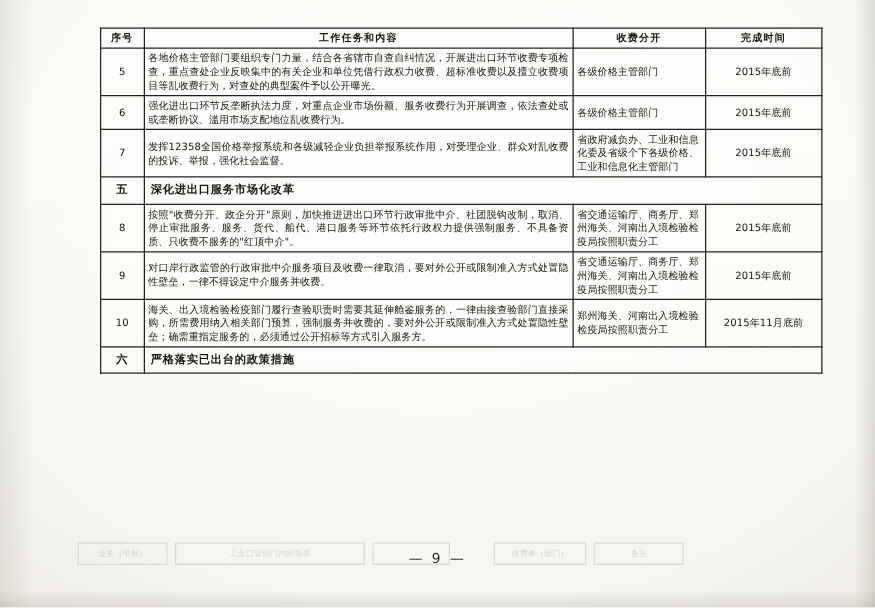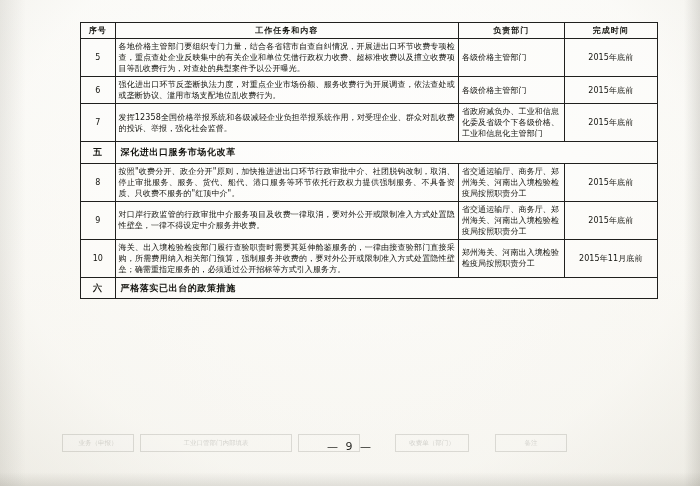--- a/index.html
+++ b/index.html
@@ -124,21 +124,21 @@
     color: #3b3b33;
     display: flex;
     align-items: center;
     justify-content: center;
     background: rgba(255,255,255,0.2);
   }
   .gb1 { width: 70px; }
   .gb2 { width: 150px; text-align: right; }
   .gb3 { width: 60px; }
   .gb4 { width: 72px; margin-left: 29px; }
-  .gb5 { width: 70px; margin-left: 20px; }
+  .gb5 { width: 70px; }
   
   .edge-right {
     position: absolute;
     right: 0; top: 0;
     width: 16px; height: 486px;
     background: linear-gradient(90deg, rgba(0,0,0,0) 0%, rgba(90,86,75,0.16) 100%);
     pointer-events: none;
   }
   .edge-bottom {
     position: absolute;
@@ -165,21 +165,21 @@
       <colgroup>
         <col class="col-no">
         <col class="col-task">
         <col class="col-dept">
         <col class="col-time">
       </colgroup>
       <thead>
         <tr>
           <td>序号</td>
           <td>工作任务和内容</td>
-          <td>负责部门</td>
+          <td>收费分开</td>
           <td>完成时间</td>
         </tr>
       </thead>
       <tbody>
 
         <tr>
           <td class="cell-no">5</td>
           <td class="cell-task">各地价格主管部门要组织专门力量，结合各省辖市自查自纠情况，开展进出口环节收费专项检查，重点查处企业反映集中的有关企业和单位凭借行政权力收费、超标准收费以及擅立收费项目等乱收费行为，对查处的典型案件予以公开曝光。</td>
           <td class="cell-dept">各级价格主管部门</td>
           <td class="cell-time">2015年底前</td>

